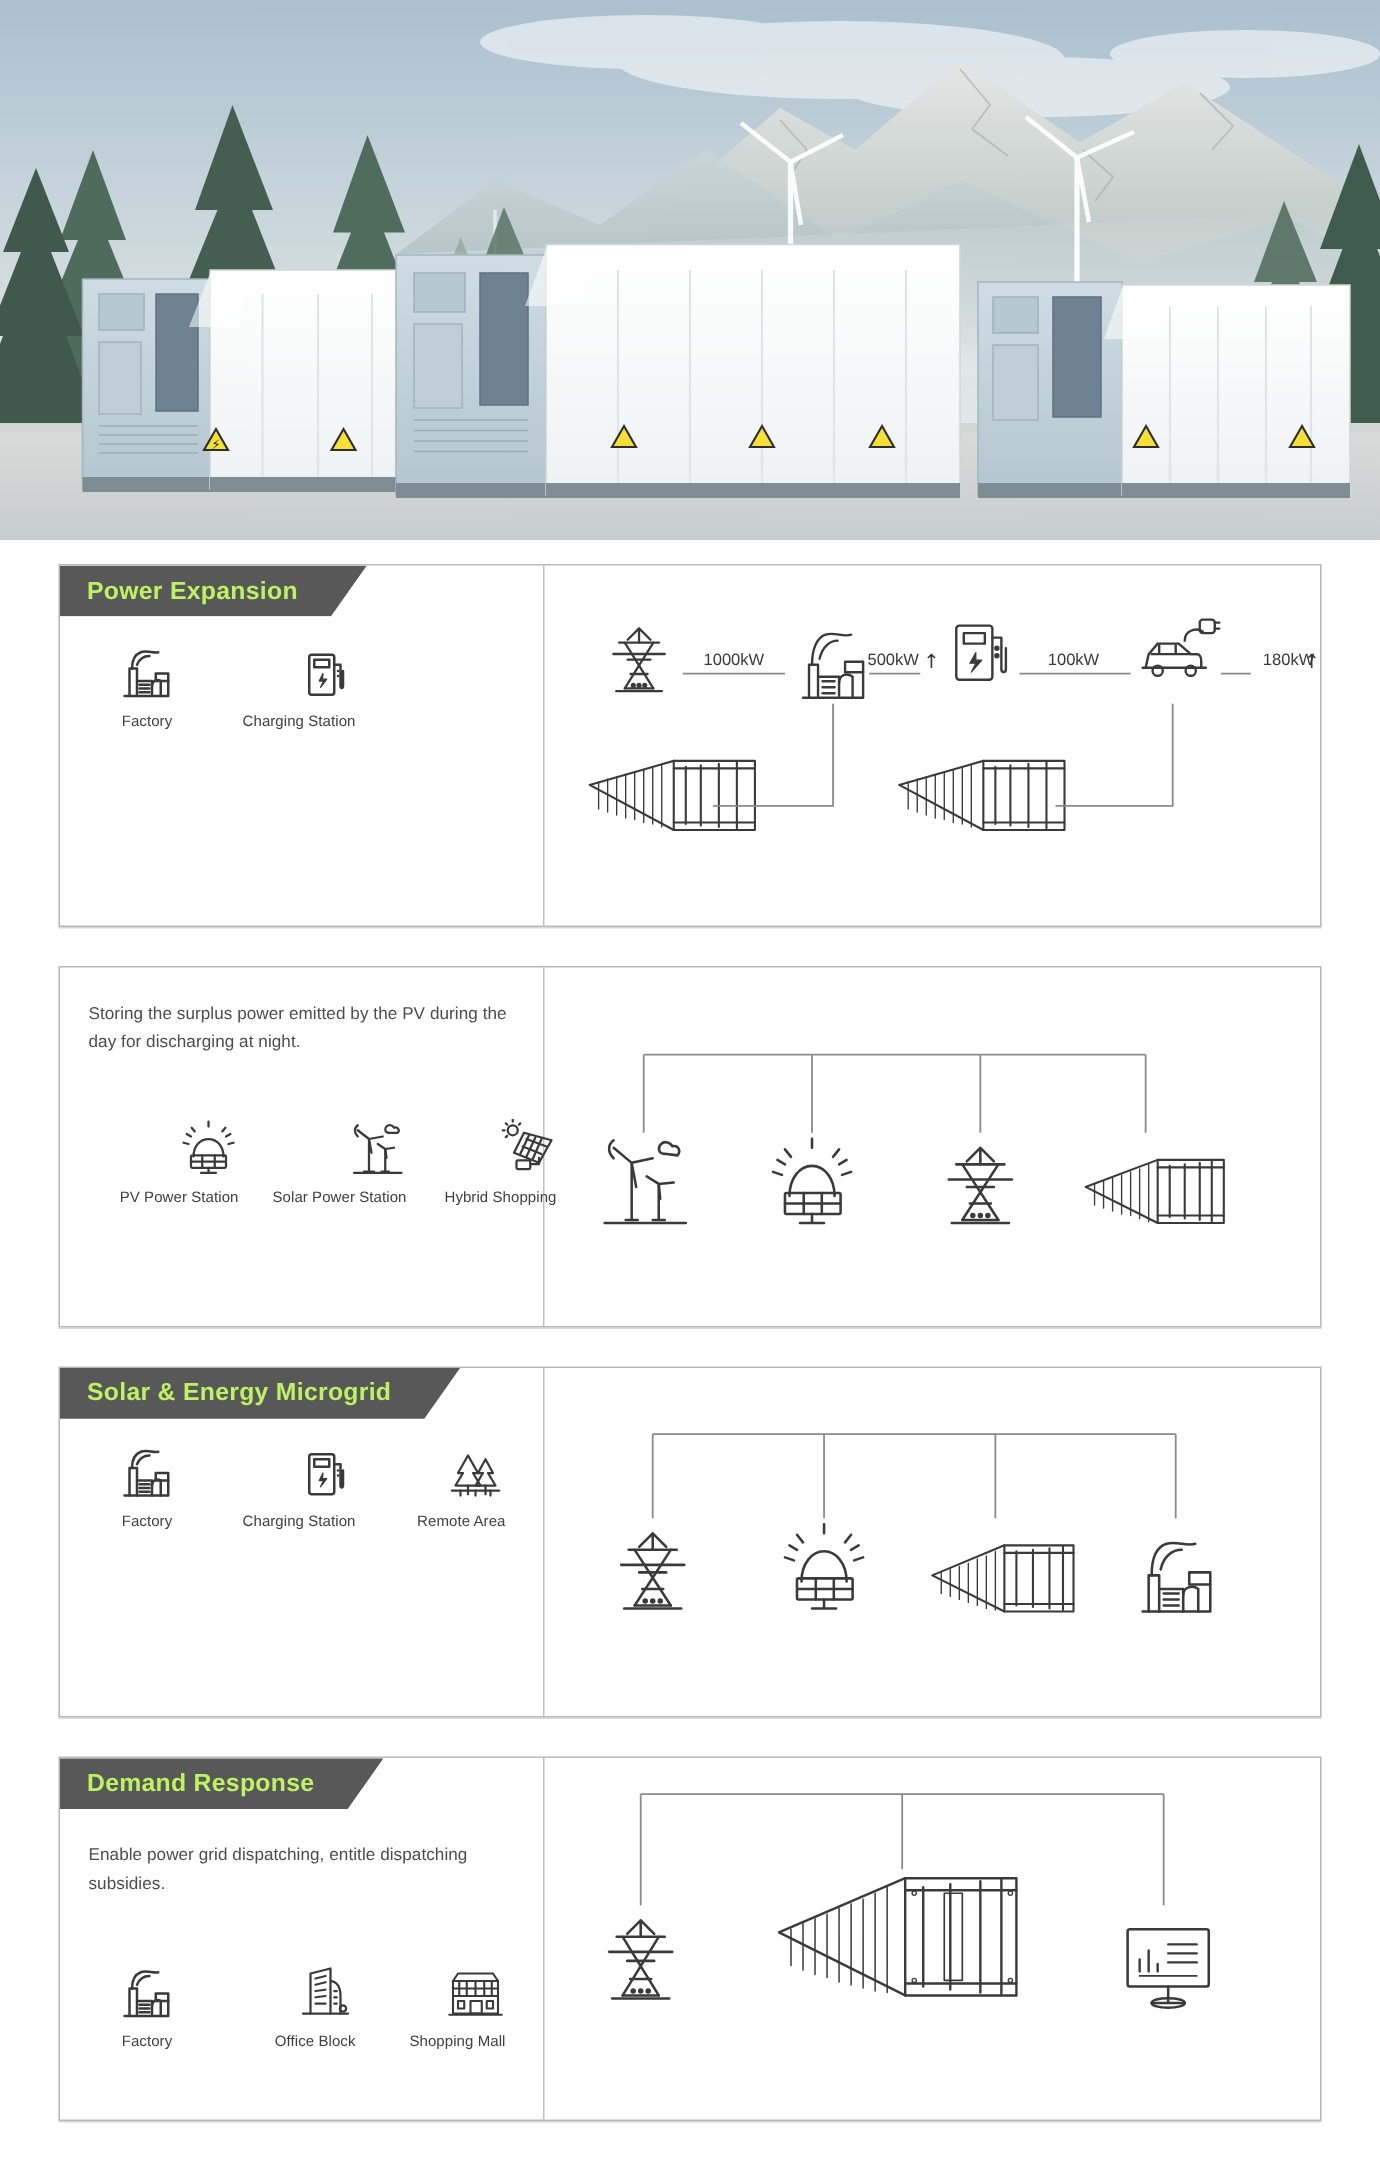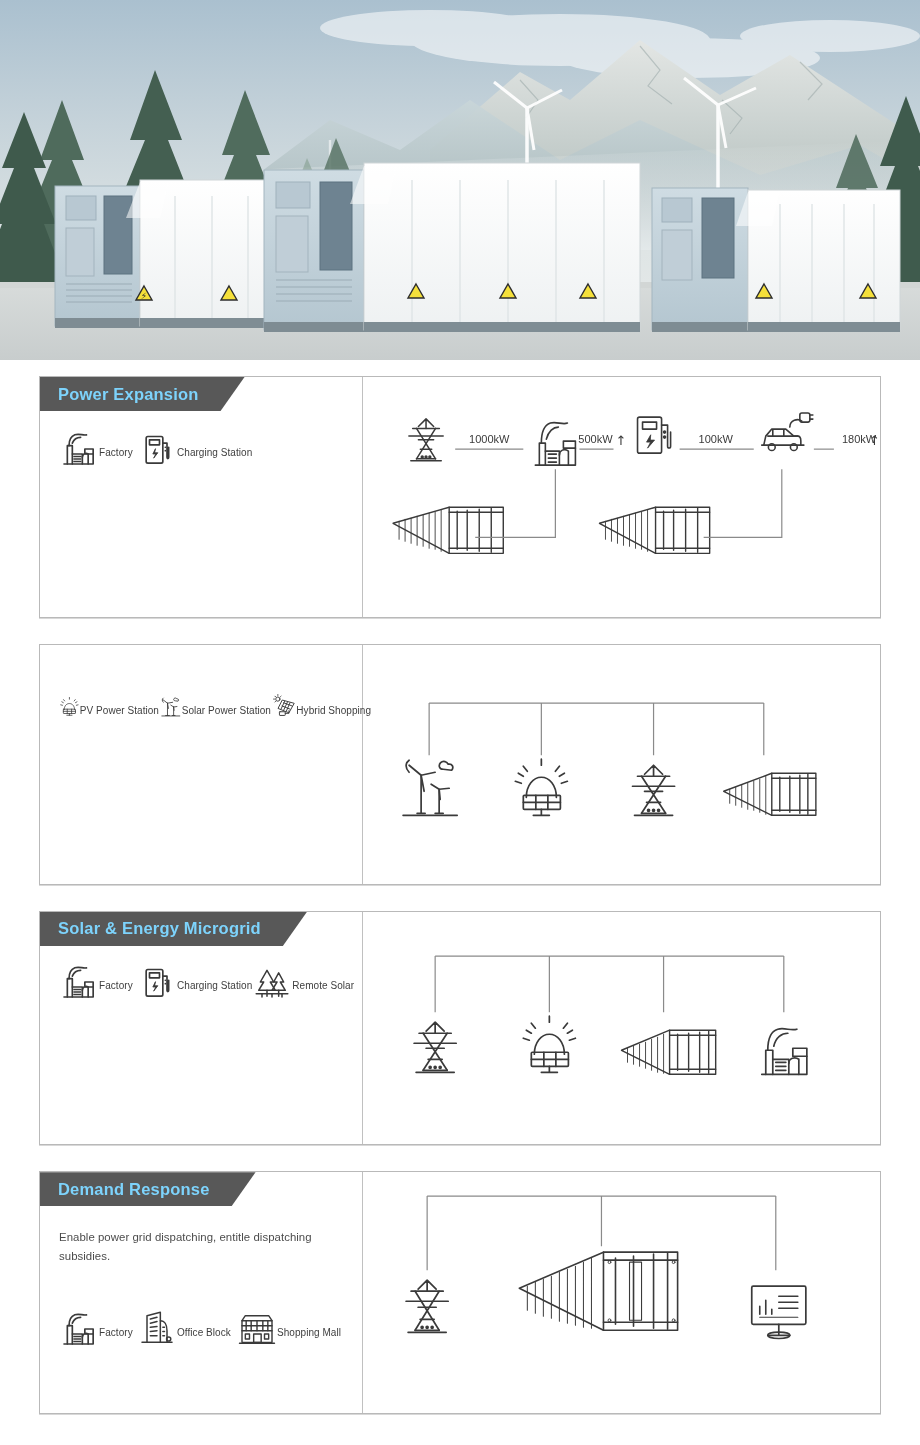--- a/index.html
+++ b/index.html
@@ -33,21 +33,21 @@
   .card-right { flex: 1; position: relative; }
 
   
   .banner {
     position: relative;
     height: 34px;
     background: #585858;
     display: flex;
     align-items: center;
     padding-left: 18px;
-    color: #7dd3fc;
+    color: #bef264;
     font-size: 16.5px;
     font-weight: bold;
     letter-spacing: .2px;
     white-space: nowrap;
     width: max-content;
     min-width: 150px;
     padding-right: 46px;
     clip-path: polygon(0 0, 100% 0, calc(100% - 24px) 100%, 0 100%);
   }
 
@@ -60,25 +60,25 @@
     letter-spacing: .05px;
   }
 
   
   .icon-row {
     display: flex;
     padding: 18px 0 20px 19px;
     gap: 0;
   }
   .icon-cell {
-    display: flex; flex-direction: row;
+    display: flex; flex-direction: column;
     align-items: center;
     min-width: 78px;
   }
-  .icon-cell.w-wide { min-width: 100px; }
+  .icon-cell.w-wide { min-width: 100px; align-items: flex-end; }
   .icon-glyph { width: 40px; height: 40px; display: block; }
   .icon-label {
     margin-top: 7px;
     font-size: 10px;
     color: #404040;
     white-space: nowrap;
     letter-spacing: .05px;
   }
 
   
@@ -384,20 +384,21 @@
         <text x="252" y="68" font-size="13" fill="#3a3a3a" font-family="DejaVu Sans, sans-serif">↑</text>
         <text x="352" y="66" font-size="11" fill="#3a3a3a" text-anchor="middle" font-family="Liberation Sans, sans-serif">100kW</text>
         <text x="478" y="66" font-size="11" fill="#3a3a3a" font-family="Liberation Sans, sans-serif">180kW</text>
         <text x="505" y="68" font-size="13" fill="#3a3a3a" font-family="DejaVu Sans, sans-serif">↑</text>
       </svg>
     </div>
   </div>
 
   <div class="card">
     <div class="card-left">
+      <div class="desc">Storing the surplus power emitted by the PV during the day for discharging at night.</div>
       <div class="icon-row" style="padding-top:42px">
         <div class="icon-cell w-wide">
           <svg class="icon-glyph" viewBox="0 0 48 48">
             <g fill="none" stroke="#3a3a3a" stroke-width="1.8" stroke-linecap="round">
               <path d="M24 6 L24 2 M13 10 L10.5 7 M35 10 L37.5 7 M8 20 L4 19 M40 20 L44 19 M10 14 L6.5 12 M38 14 L41.5 12"></path>
               <path d="M12 30 C12 22 17 16 24 16 C31 16 36 22 36 30"></path>
               <rect x="10" y="29" width="28" height="10" rx="1"></rect>
               <path d="M10 34 L38 34 M19 29 L19 39 M29 29 L29 39"></path>
               <path d="M24 39 L24 43 M18 43 L30 43"></path>
             </g>
@@ -523,21 +524,21 @@
         <div class="icon-cell w-wide">
           <svg class="icon-glyph" viewBox="0 0 48 48">
             <g fill="none" stroke="#3a3a3a" stroke-width="1.8" stroke-linecap="round" stroke-linejoin="round">
               <path d="M18 34 L8 34 L14 24 L10 24 L18 10 L26 24 L22 24 L28 34 Z"></path>
               <path d="M34 34 L24 34 L30 24 L26 24 L32 13 L38 24 L34 24 L40 34 Z"></path>
               <path d="M18 34 L18 41 M32 34 L32 41"></path>
               <path d="M5 38 L43 38"></path>
               <path d="M12 38 L12 42 M24 38 L24 42 M36 38 L36 42"></path>
             </g>
           </svg>
-          <span class="icon-label">Remote Solar</span>
+          <span class="icon-label">Remote Area</span>
         </div>
       </div>
     </div>
 
     <div class="card-right">
       <svg class="diagram" viewBox="0 0 516 232">
         <g stroke="#8a8a8a" stroke-width="1.2" fill="none">
           <path d="M72 44 L420 44"></path>
           <path d="M72 44 L72 100 M186 44 L186 100 M300 44 L300 100 M420 44 L420 100"></path>
         </g>

